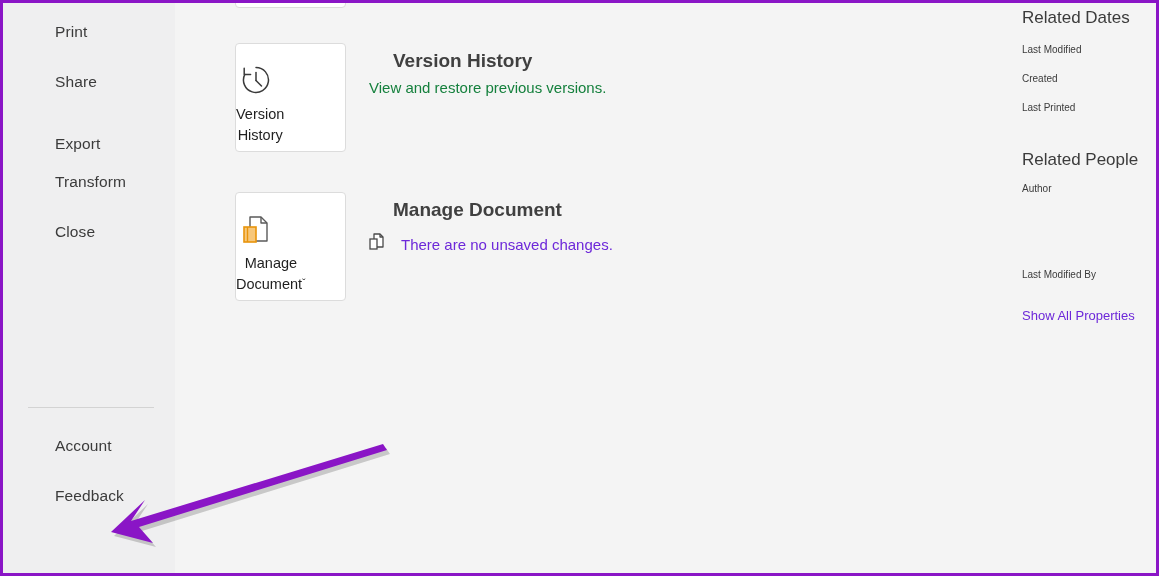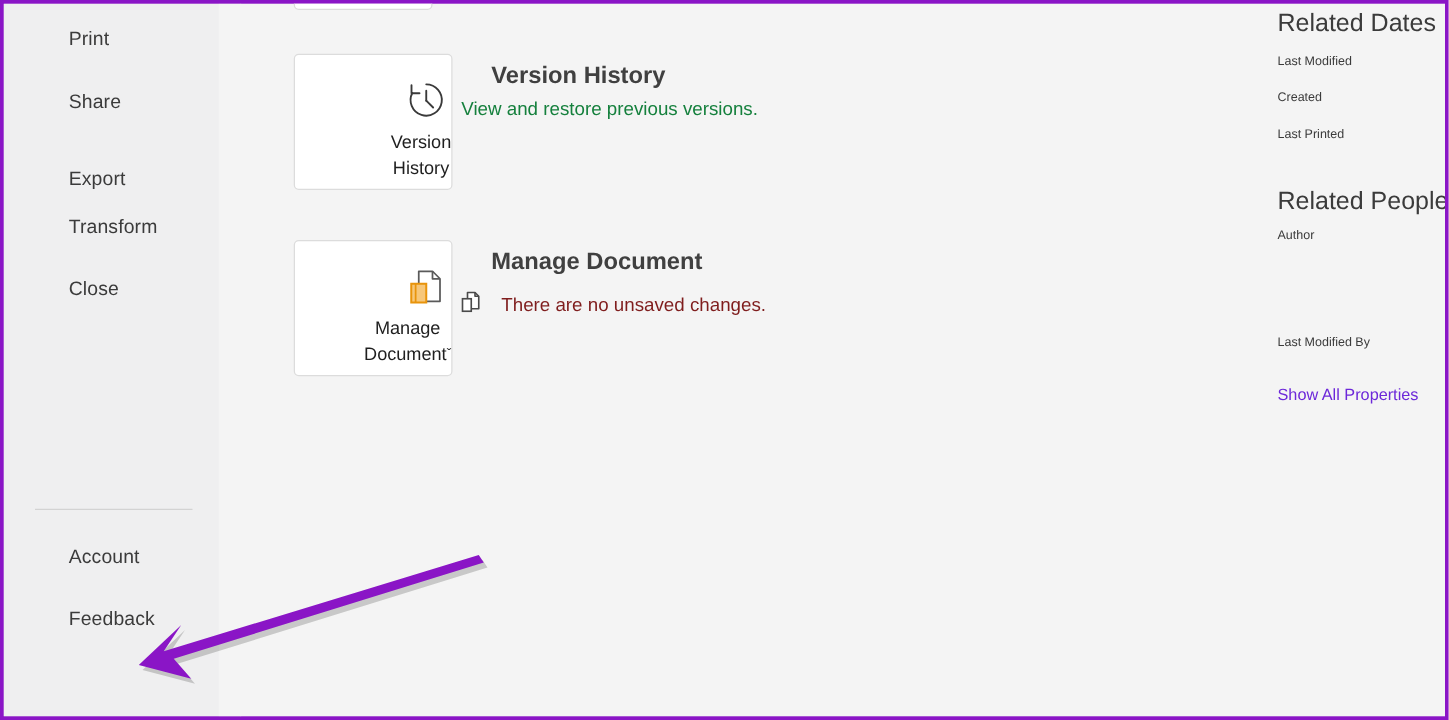--- a/index.html
+++ b/index.html
@@ -63,29 +63,29 @@
     top: -104px;
     width: 111px;
     height: 109px;
     background: #ffffff;
     border: 1px solid #dcdcdc;
     border-radius: 4px;
     box-sizing: border-box;
   }
   .big-card {
     position: absolute;
-    width: 127px;
+    width: 111px;
     height: 109px;
     background: #ffffff;
     border: 1px solid #dcdcdc;
     border-radius: 4px;
     box-sizing: border-box;
     display: flex;
     flex-direction: column;
-    align-items: flex-end;
+    align-items: flex-start;
   }
   .big-card .card-icon {
     margin-top: 14px;
     height: 44px;
     display: flex;
     align-items: center;
     justify-content: center;
   }
   .big-card .card-caption {
     margin-top: 2px;
@@ -115,35 +115,35 @@
     white-space: nowrap;
   }
   .sub-with-icon {
     position: absolute;
     display: flex;
     align-items: center;
     gap: 12px;
   }
   .sub-with-icon .txt {
     font-size: 15px;
-    color: #7f1d1d;
+    color: #6d28d9;
     white-space: nowrap;
   }
   
   #props {
     position: absolute;
     right: 0;
     top: 0;
     width: 156px;
     height: 570px;
   }
   .prop-head {
     position: absolute;
     left: 22px;
-    font-size: 20px;
+    font-size: 17px;
     color: #3b3b3b;
     white-space: nowrap;
   }
   .prop-label {
     position: absolute;
     left: 22px;
     font-size: 10px;
     color: #3b3b3b;
     white-space: nowrap;
   }

